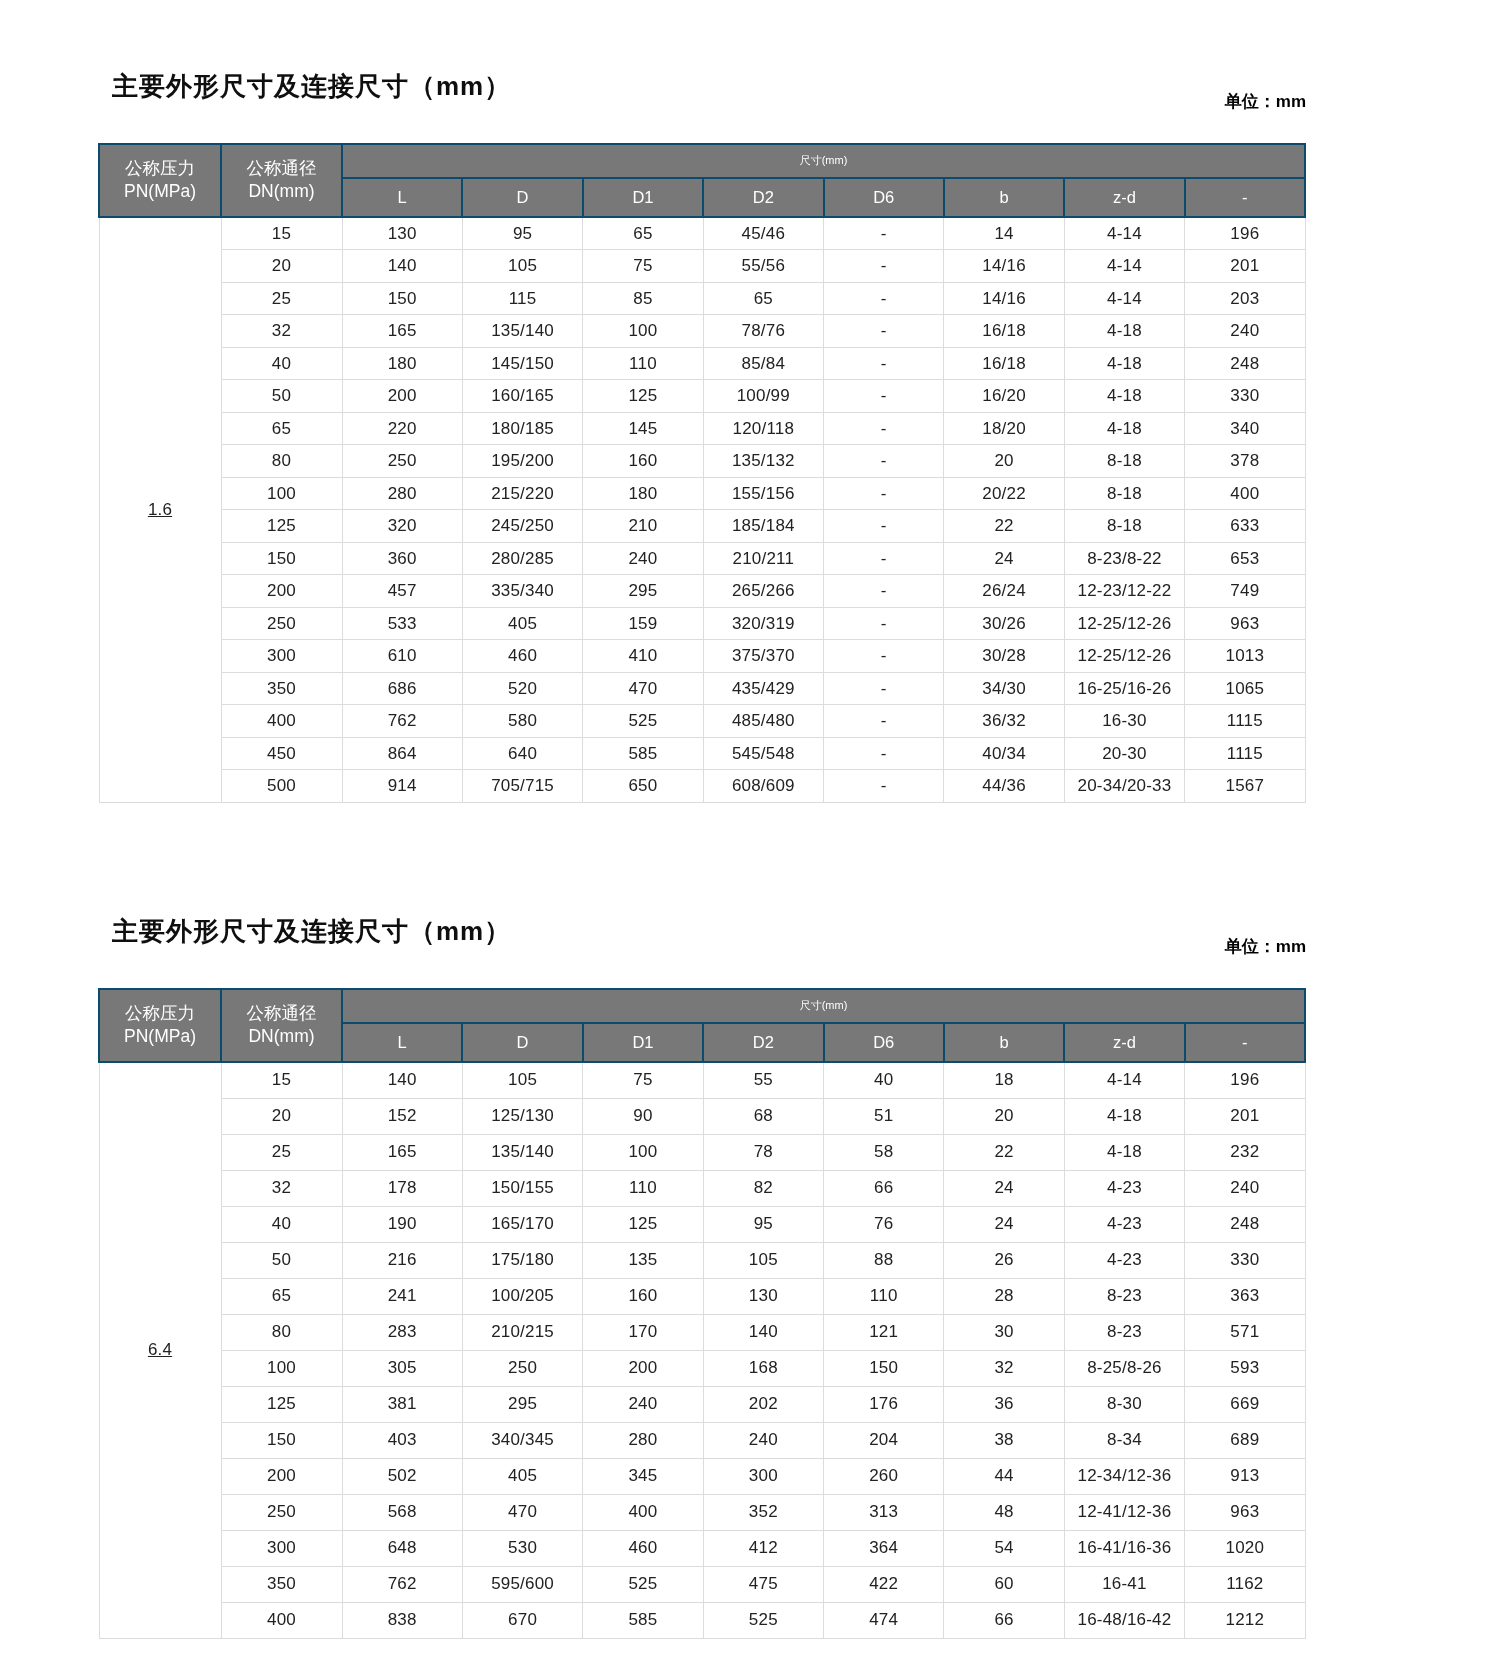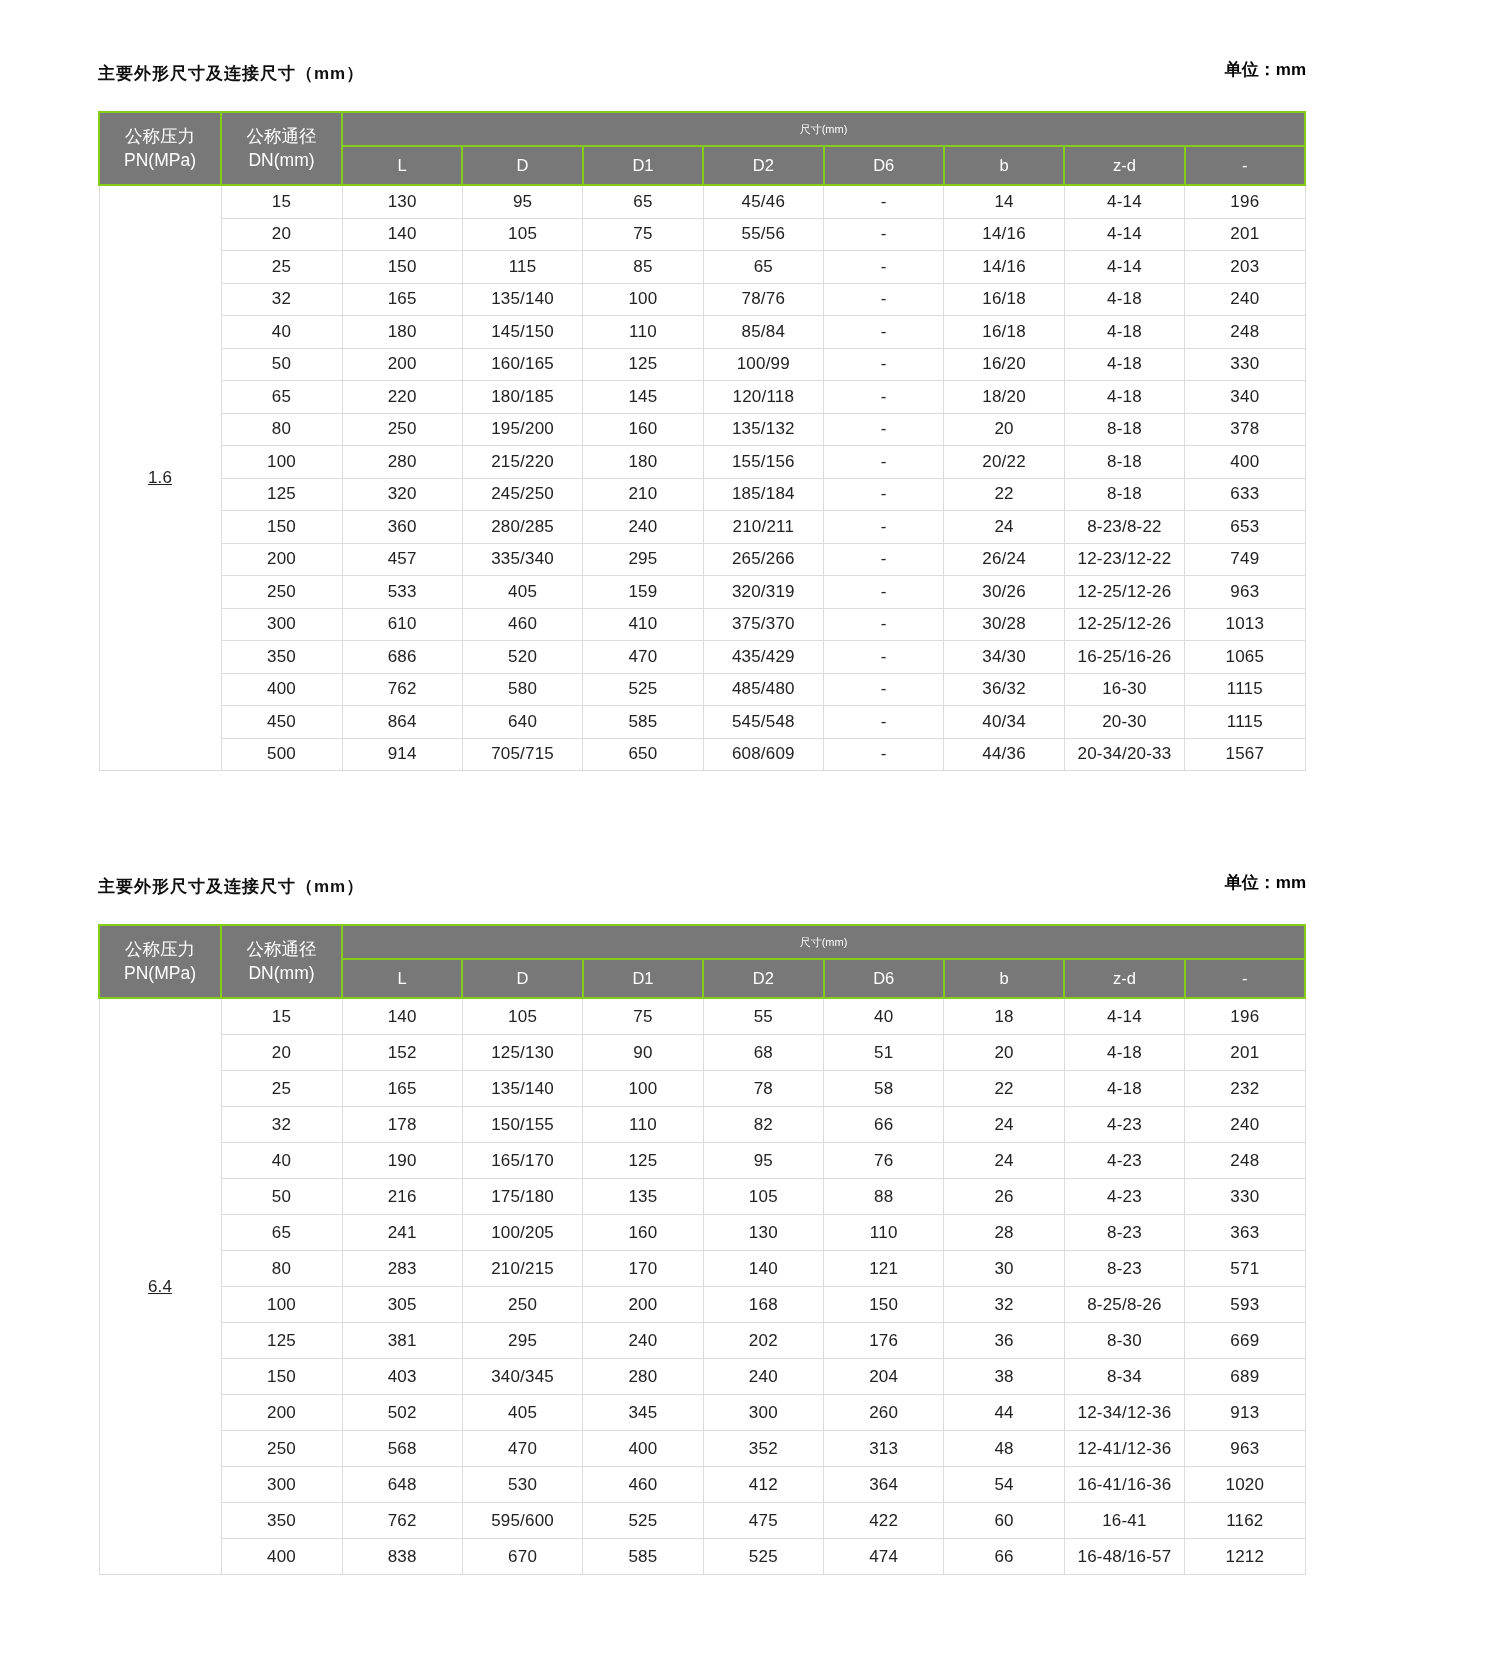--- a/index.html
+++ b/index.html
@@ -10,32 +10,32 @@
     box-sizing:border-box;
   }
   .page{padding:58px 0 0 98px;box-sizing:border-box;}
   .table-block{width:1208px;}
   .table-block + .table-block{margin-top:100px;}
   .title-row{
     display:flex;justify-content:space-between;align-items:flex-end;
     margin:0 0 27px 0;
   }
   .section-title{
-    margin:0;font-size:17px;font-weight:bold;color:#0f0f0f;
+    margin:14px;font-size:26px;font-weight:bold;color:#0f0f0f;
     letter-spacing:1px;line-height:1.15;
   }
   .unit-label{font-size:17px;font-weight:bold;color:#000000;padding-bottom:3px;}
   table{width:100%;border-collapse:collapse;table-layout:fixed;}
   col.c-pn{width:122px;}
   col.c-dn{width:121px;}
   thead th{
     background:var(--header-bg,#787878);
     color:var(--header-text,#ffffff);
     font-weight:normal;
-    border:2px solid #84cc16;
+    border:2px solid #0c4a6e;
     text-align:center;vertical-align:middle;
     padding:0;
   }
   th.head-main{font-size:17.5px;line-height:1.32;}
   th.head-size{font-size:11px;height:32px;}
   th.head-sub{font-size:16.5px;height:37px;}
   tbody td{
     border:1px solid var(--border,#dcdcdc);
     text-align:center;vertical-align:middle;
     font-size:17px;color:var(--body-text,#222222);
@@ -505,20 +505,20 @@
             <td>1162</td>
           </tr>
           <tr>
             <td class="dn-cell">400</td>
             <td>838</td>
             <td>670</td>
             <td>585</td>
             <td>525</td>
             <td>474</td>
             <td>66</td>
-            <td>16-48/16-57</td>
+            <td>16-48/16-42</td>
             <td>1212</td>
           </tr>
         </tbody>
     </table>
   </section>
 
 </div>
 
 </body></html>

